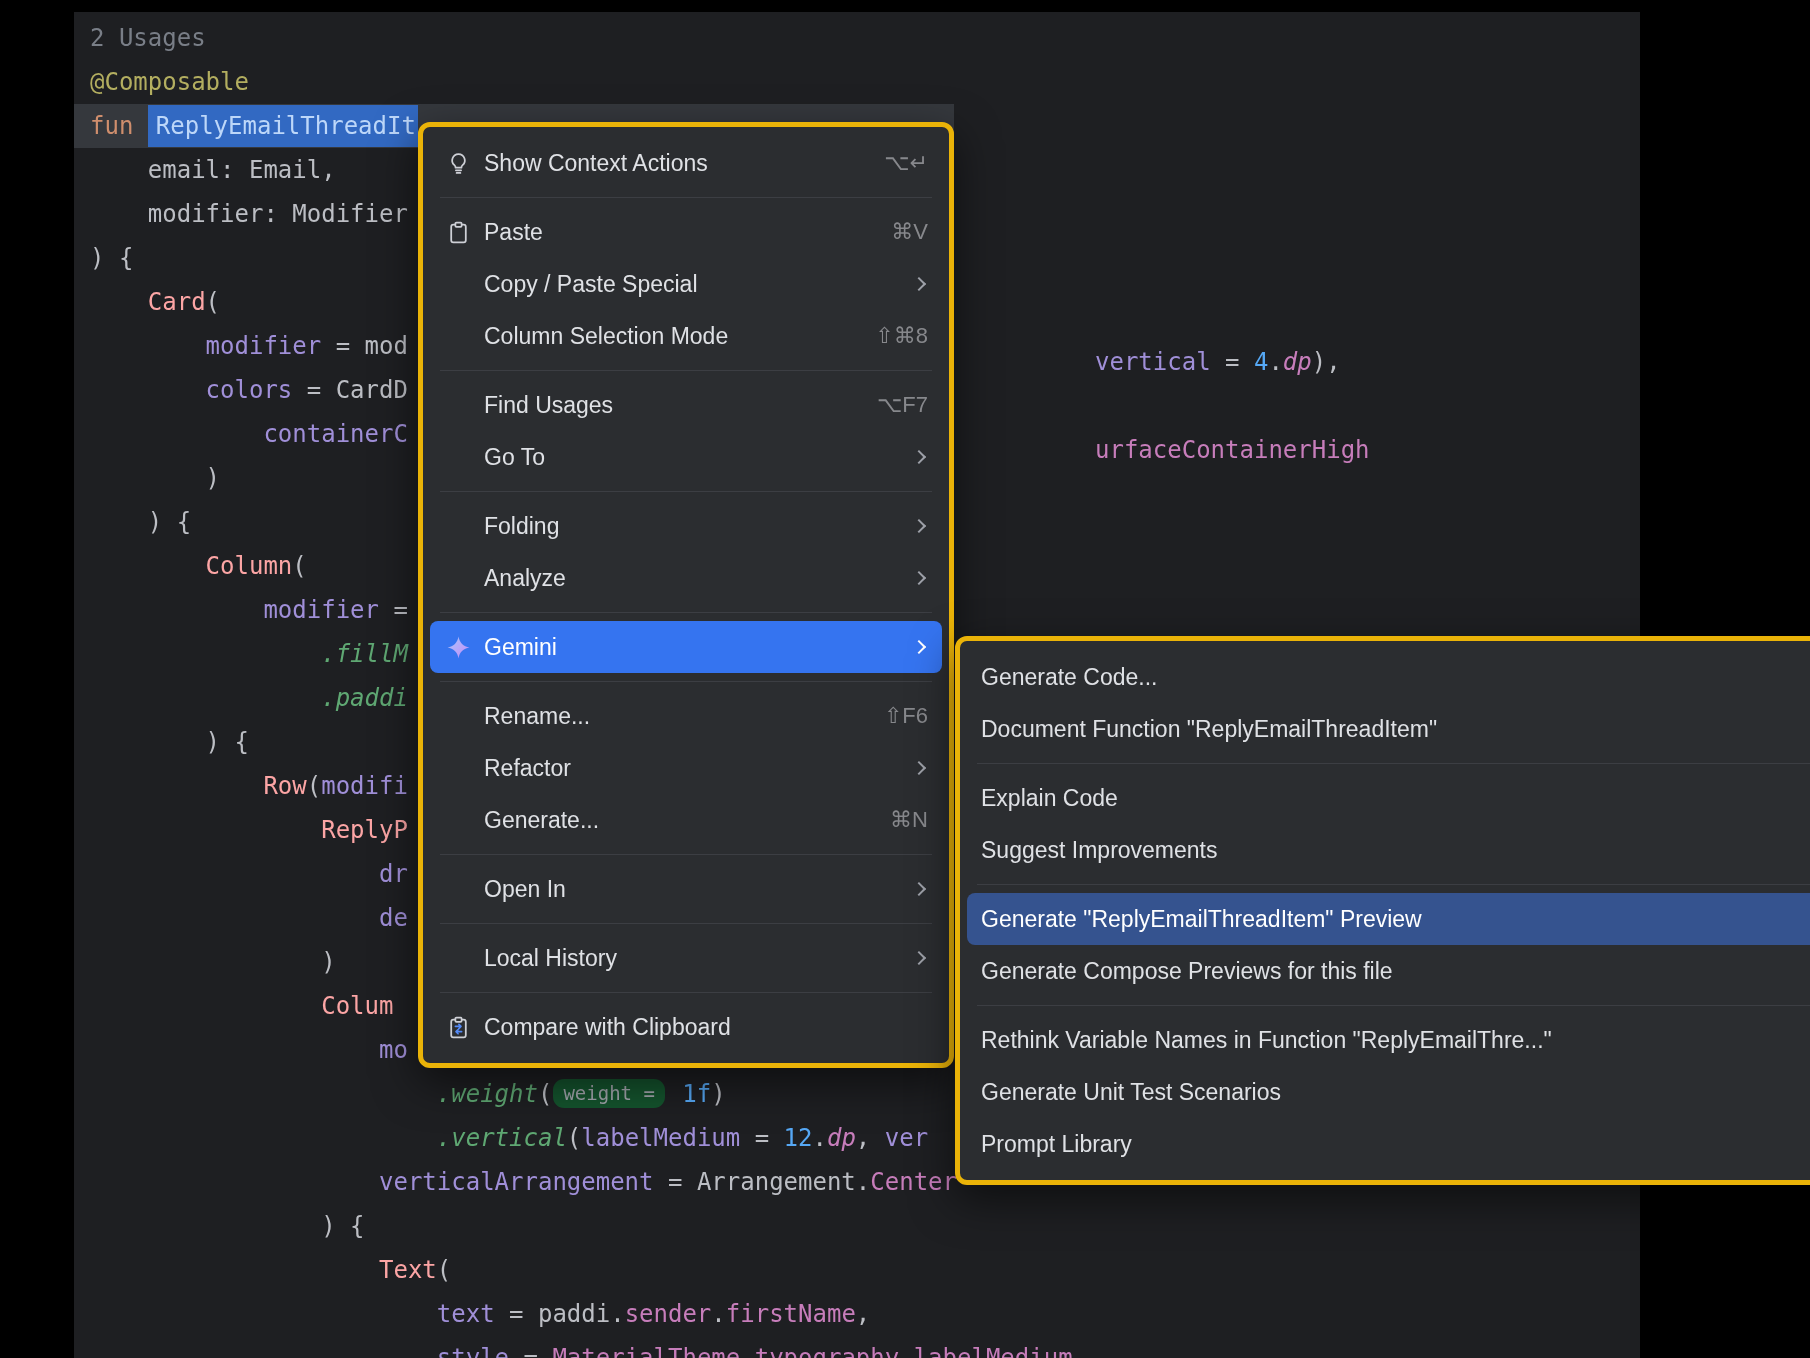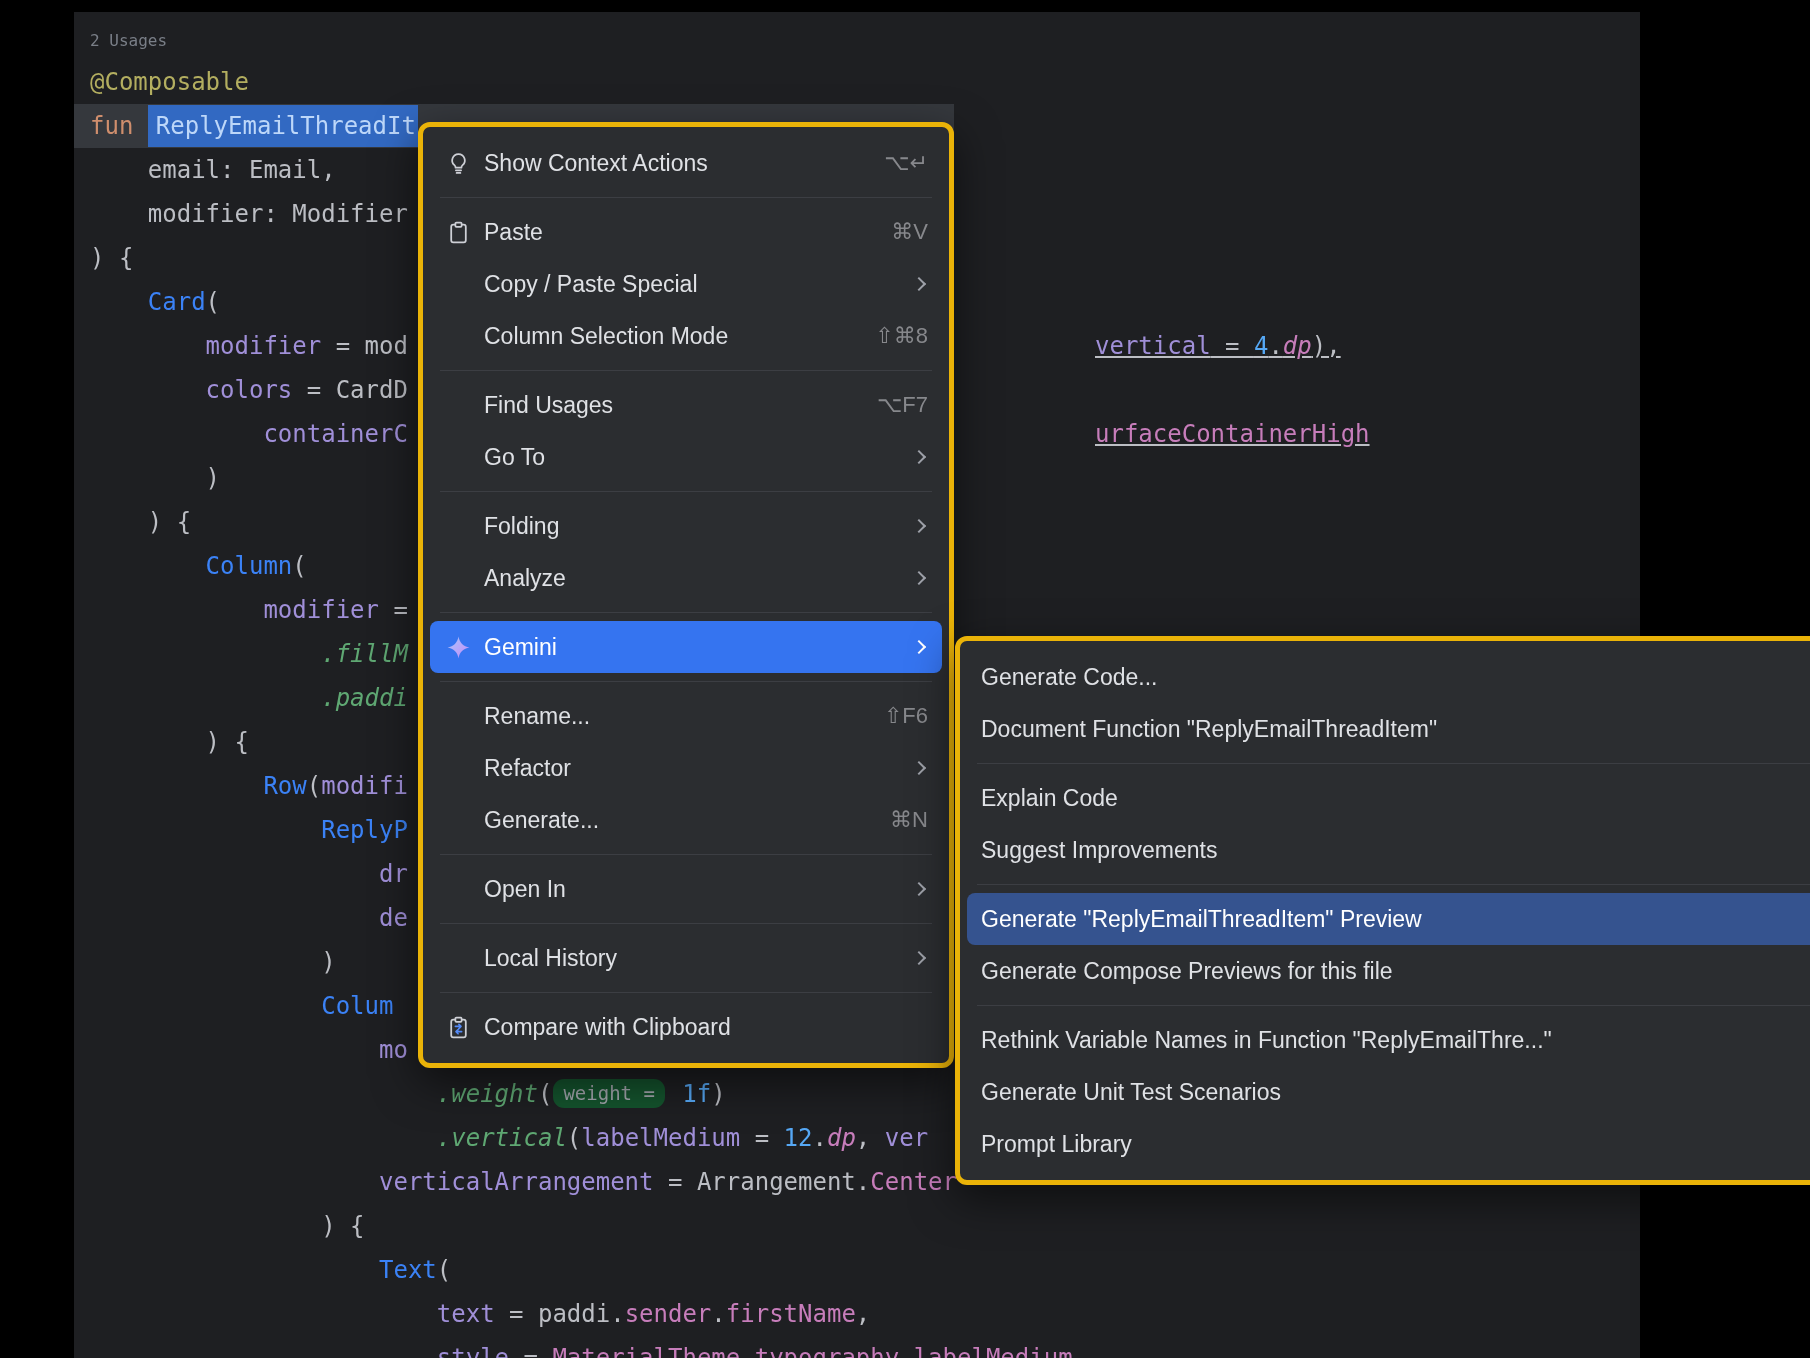--- a/index.html
+++ b/index.html
@@ -12,32 +12,32 @@
   .editor {
     position:absolute; left:74px; top:12px; width:1566px; height:1346px;
     background:#1E1F22; overflow:hidden;
   }
   .caret-band { position:absolute; left:0; top:92px; width:880px; height:44px; background:#35383D; }
   .code {
     position:absolute; left:16px; top:4px;
     font-family:"DejaVu Sans Mono", monospace; font-size:24px; color:#BCBEC4;
   }
   .line { position:relative; height:44px; line-height:44px; white-space:pre; }
-  .frag { position:absolute; top:0; left:1005px; white-space:pre;text-decoration:underline; }
+  .frag { position:absolute; top:16px; left:1005px; white-space:pre; }
 
   .tok-p  { color:#BCBEC4; }
   .tok-kw { color:#CF8E6D; }
   .tok-an { color:#B3AE60; }
-  .tok-fn { color:#3b82f6; }
+  .tok-fn { color:#fca5a5; }
   .tok-fni{ color:#5FA873; font-style:italic; }
   .tok-na { color:#A08FD8; }
   .tok-nu { color:#56A8F5; }
   .tok-pr { color:#C77DBB; }
   .tok-pri{ color:#C77DBB; font-style:italic; }
-  .tok-us { color:#797E87; font-size:16px; }
+  .tok-us { color:#797E87; font-size:24px; }
   .tok-sel{ color:#BDD7F9; background:#3269C2; padding:7px 2px 7px 8px; }
   .tok-hint{
     display:inline-block; background:#14532d; color:#A2A5AC;
     border-radius:11px; padding:2px 10px 3px; font-size:19px; line-height:24px;
     font-family:"DejaVu Sans Mono", monospace; transform:translateY(-2px); margin:0 3px 0 1px;
   }
 
   .menu {
     position:absolute; background:#2B2D30; border:5px solid #eab308;
     border-radius:12px; padding:10px 7px; z-index:10;

